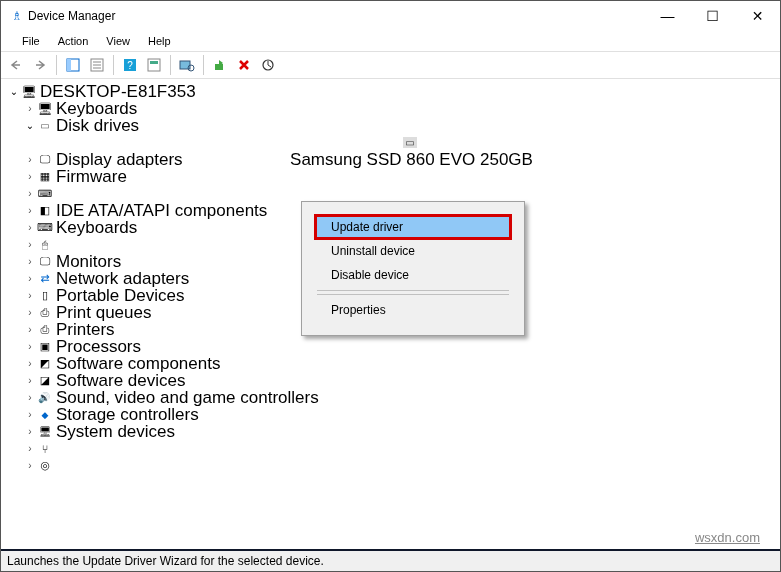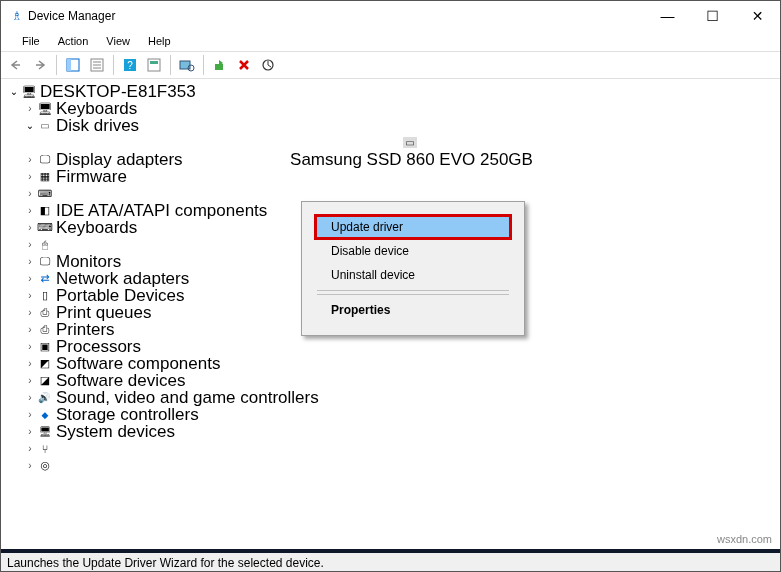--- a/index.html
+++ b/index.html
@@ -84,21 +84,21 @@
   .selected .label {
     background: #0078d7;
     color: #fff;
     padding: 1px 2px;
     outline: 1px dotted #fff;
   }
   .statusbar {
     position: absolute;
     bottom: 0; left: 0; right: 0;
     height: 22px;
-    border-top: 4px solid #0f172a;
+    border-top: 2px solid #0f172a;
     padding: 3px 6px;
     font-size: 12px;
     background: #f0f0f0;
   }
   .context-menu {
     position: absolute;
     top: 200px; left: 268px;
     width: 224px;
     background: #f0f0f0;
     border: 1px solid #a0a0a0;
@@ -111,25 +111,25 @@
     font-size: 12px;
   }
   .cm-item.highlight {
     background: #90c8f6;
     outline: 3px solid #d40000;
     outline-offset: -2px;
   }
   .cm-sep {
     height: 1px; background: #c0c0c0; margin: 3px 2px;
   }
-  .cm-item.bold { font-weight: bold; }
+  .cm-item.bold { font-weight: normal; }
   .watermark {
     position: absolute;
-    right: 8px; bottom: 26px;
-    font-size: 11px; color: #888;
+    right: 20px; bottom: 26px;
+    font-size: 13px; color: #888; text-decoration: underline;
   }
   
   .ic-computer::before { content: "🖥"; font-size: 12px; }
   .ic-disk::before { content: "▭"; font-size: 10px; color:#555; }
   .ic-drive::before { content: "▭"; font-size: 10px; color:#333; background:#ddd; padding:0 2px;}
   .ic-display::before { content: "🖵"; font-size: 11px; }
   .ic-chip::before { content: "▦"; }
   .ic-hid::before { content: "⌨"; font-size: 10px; }
   .ic-ide::before { content: "◧"; }
   .ic-keyboard::before { content: "⌨"; }
@@ -342,22 +342,22 @@
     <span class="nicon ic-usb"></span>
   </div>
   <div class="node lvl1">
     <span class="arrow">›</span>
     <span class="nicon ic-wd"></span>
   </div>
 </div>
 
 <div class="context-menu">
   <div class="cm-item highlight">Update driver</div>
+  <div class="cm-item">Uninstall device</div>
   <div class="cm-item">Disable device</div>
-  <div class="cm-item">Uninstall device</div>
   <div class="cm-sep"></div>
   <div class="cm-sep"></div>
   <div class="cm-item bold">Properties</div>
 </div>
 
 <div class="statusbar">Launches the Update Driver Wizard for the selected device.</div>
 
 <div class="watermark">wsxdn.com</div>
 
 </body></html>

